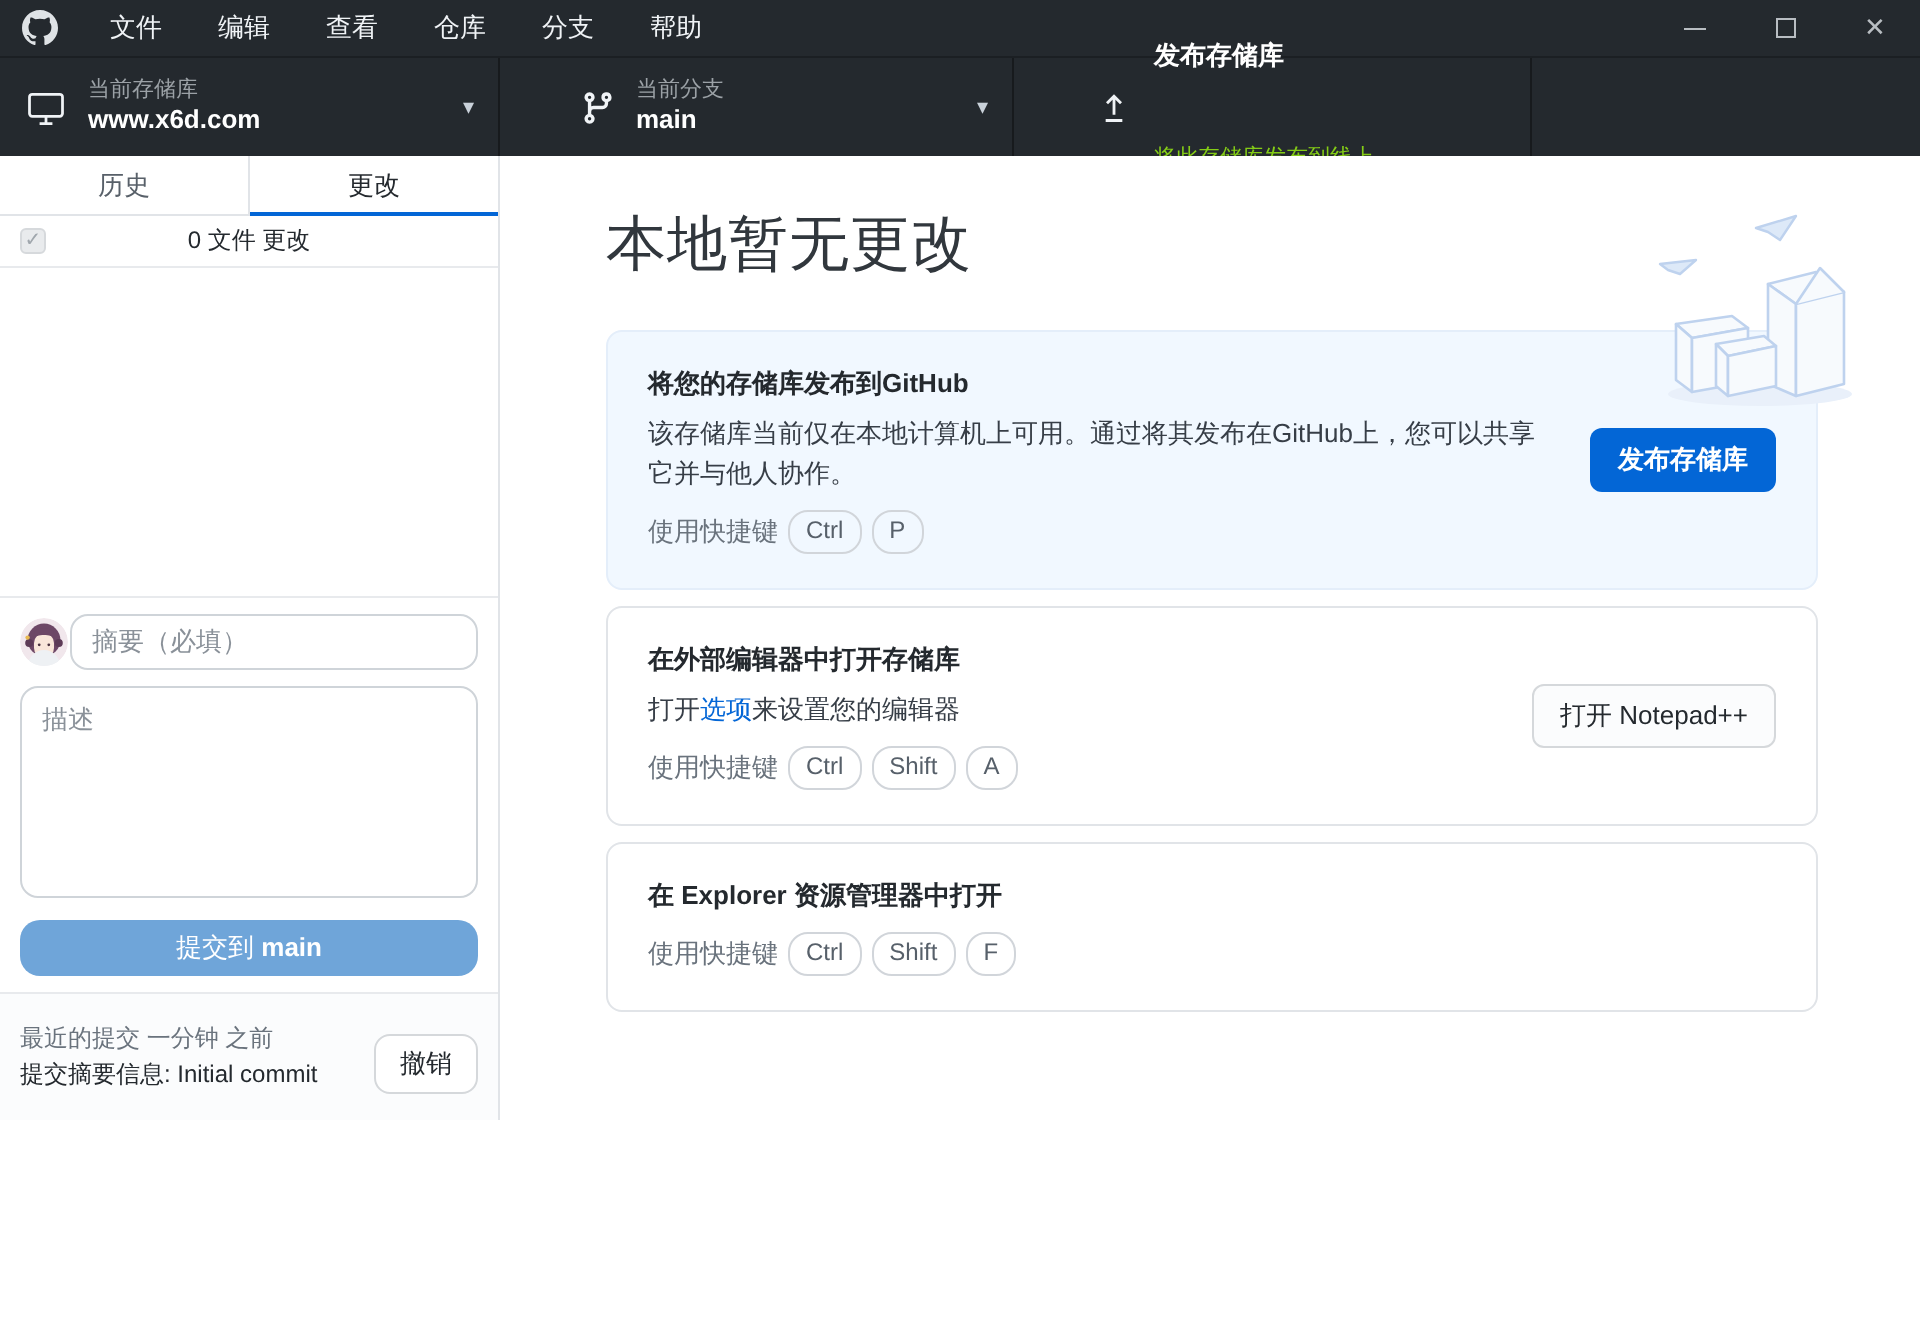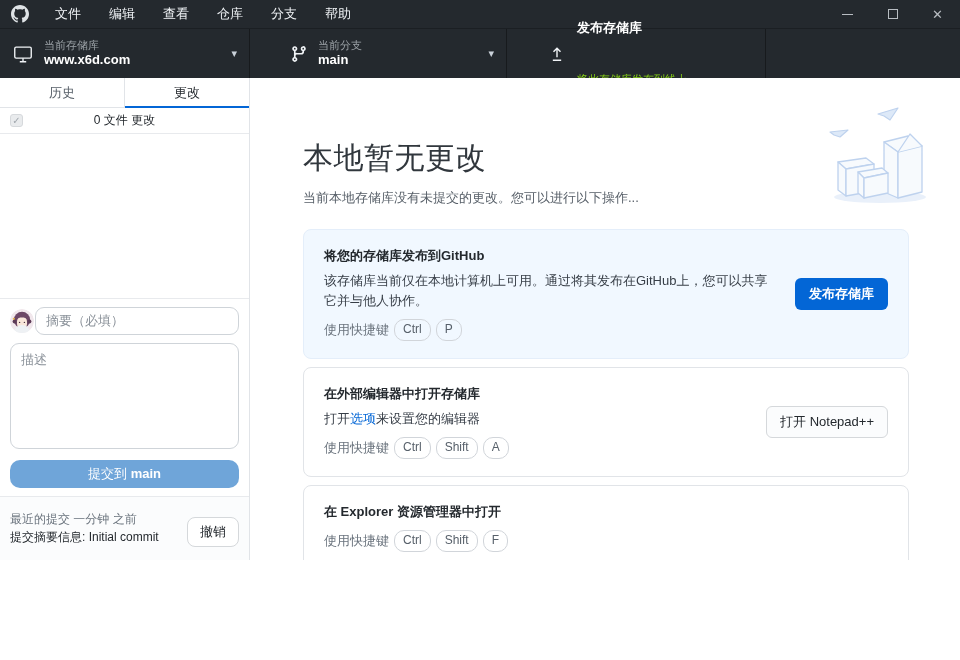--- a/index.html
+++ b/index.html
@@ -83,21 +83,21 @@
   .recent { margin-top:8px; border-top:1px solid #e8eaed; background:#fbfcfd; padding:13px 10px; display:flex; align-items:flex-end; flex:0 0 auto; }
   .recent-lines { flex:1; line-height:1.55; min-width:0; }
   .recent-time { font-size:12px; color:#6a737d; }
   .recent-msg { font-size:12px; color:#24292e; white-space:nowrap; }
   .undo-btn {
     padding:5px 12px; font-size:13px; font-family:inherit; background:#fff;
     border:1px solid #d5d8db; border-radius:8px; color:#24292e; cursor:default;
   }
 
   
-  .main { flex:1; position:relative; background:#fff; padding:60px 52px 0 53px; overflow:hidden; }
+  .main { flex:1; position:relative; background:#fff; padding:24px 52px 0 53px; overflow:hidden; }
   .main-heading { font-size:30px; font-weight:300; color:#31373d; letter-spacing:0.5px; }
   .main-sub { margin-top:10px; font-size:13px; color:#586069; }
   .illustration { position:absolute; top:28px; right:24px; }
 
   .cards { margin-top:22px; width:606px; display:flex; flex-direction:column; gap:8px;justify-content:space-between; }
   .card {
     border:1px solid #e1e4e8; border-radius:8px; background:#fff;
     padding:17px 20px; display:flex; align-items:center;
   }
   .card.highlight { background:#f1f8ff; border-color:#e4eefa; }
@@ -254,21 +254,20 @@
             <path d="M46 72 70 67 70 87 46 92z"></path>
           </g>
           <g stroke="#bed2ee" stroke-width="1.2" fill="#dde9f8" stroke-linejoin="round">
             <path d="M60 8 80 2 72 14 66 10z"></path>
             <path d="M12 26 30 24 22 31 16 29z"></path>
           </g>
         </svg>
       </span>
 
       <div class="main-heading">本地暂无更改</div>
-      <div class="main-sub">当前本地存储库没有未提交的更改。您可以进行以下操作...</div>
 
       <div class="cards">
 
         <div class="card highlight">
           <div class="card-left">
             <div class="card-title">将您的存储库发布到GitHub</div>
             <div class="card-body">该存储库当前仅在本地计算机上可用。通过将其发布在GitHub上，您可以共享它并与他人协作。</div>
             <div class="shortcut-row">
               <span>使用快捷键</span>
               <span class="kbd">Ctrl</span>

